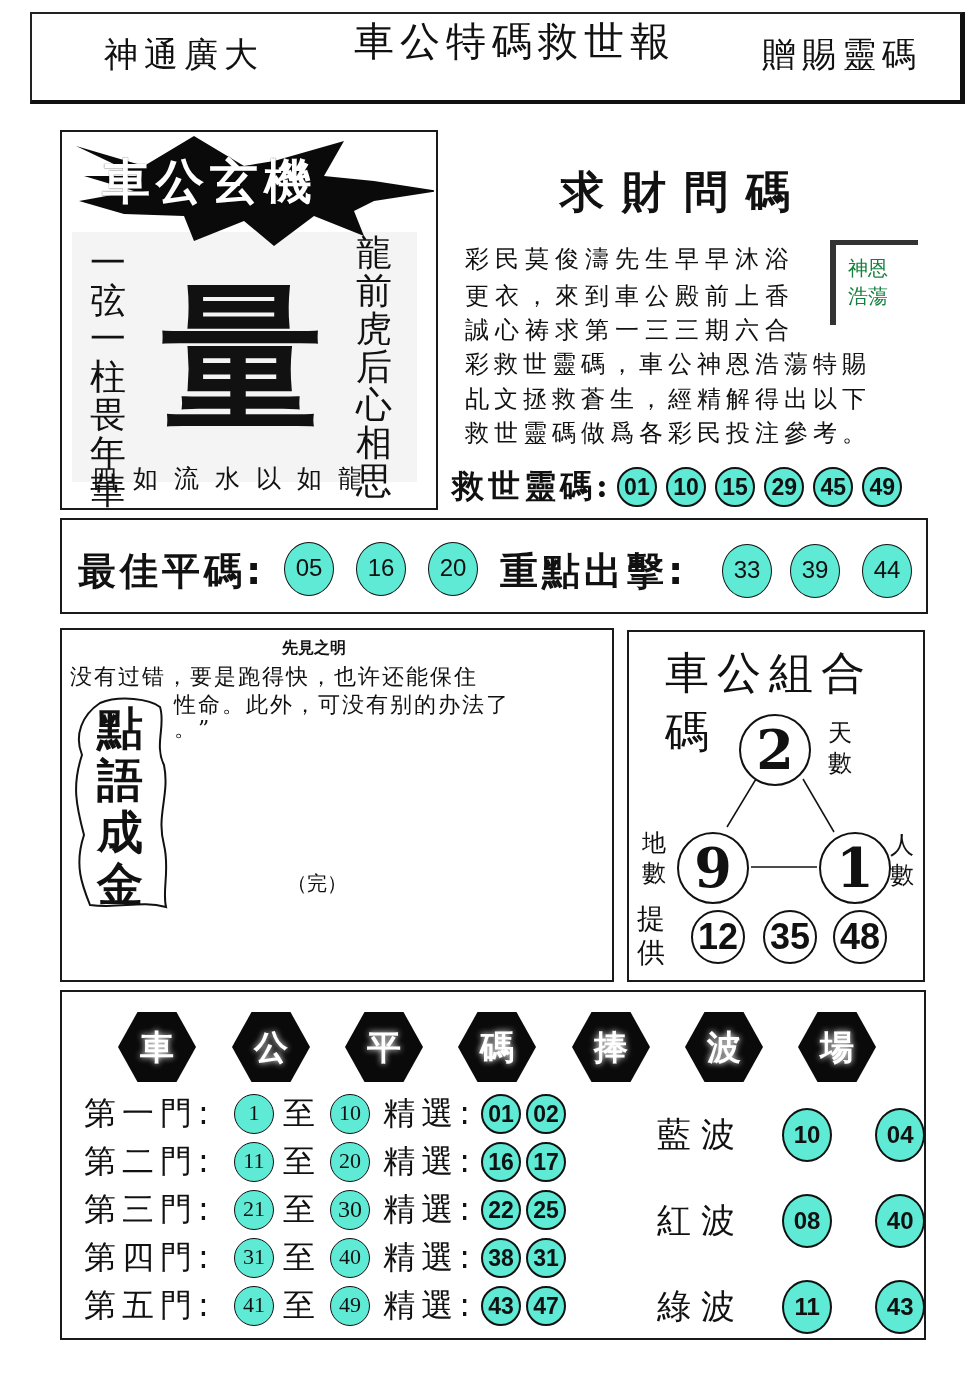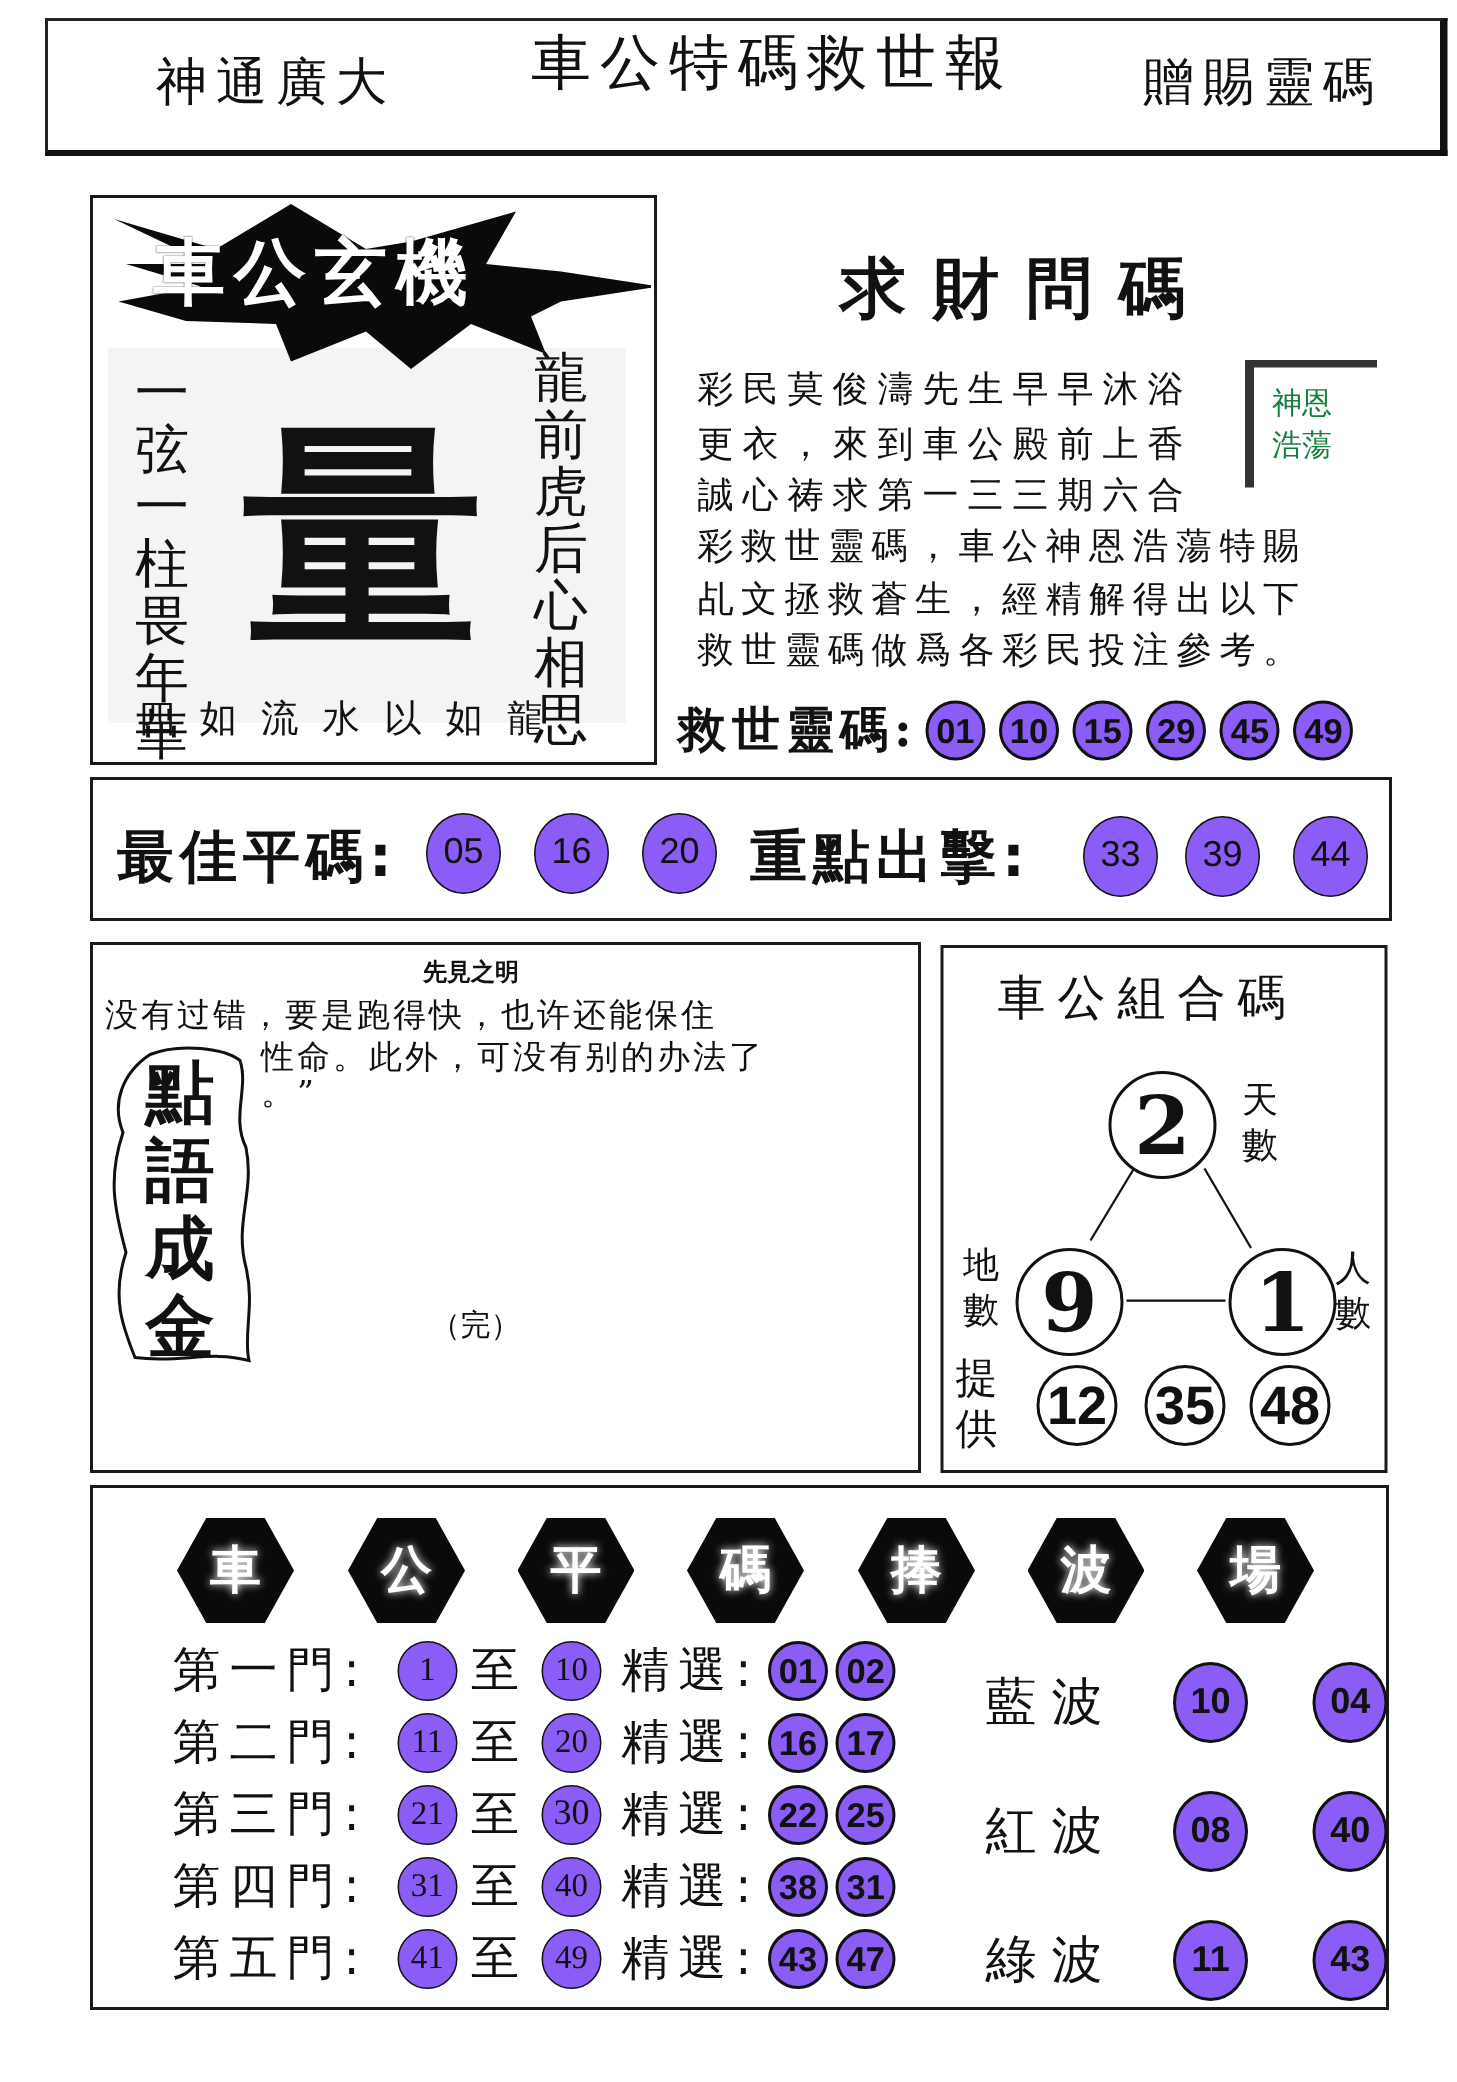--- a/index.html
+++ b/index.html
@@ -27,54 +27,54 @@
   
   #fortune-title { left:560px; top:163px; font-size:44px; letter-spacing:18px; font-weight:bold; }
   .fortune-line { position:absolute; left:465px; font-size:24px; letter-spacing:6px; }
   #god-tag { left:830px; top:240px; width:82px; height:80px; border-left:6px solid #333; border-top:5px solid #333; }
   #god-tag span { position:absolute; left:12px; font-size:20px; color:#15803d; }
   #save-row { left:452px; top:465px; }
   #save-label { font-size:32px; font-weight:bold; vertical-align:middle; letter-spacing:4px; }
 
   .ball { display:inline-block; border:2px solid #111; border-radius:50%; text-align:center;
           font-family:"Liberation Sans", "DejaVu Sans", sans-serif; font-weight:bold; color:#111;
-          box-sizing:border-box; vertical-align:middle; background:#8b5cf6; }
+          box-sizing:border-box; vertical-align:middle; background:#5eead4; }
   .ball.sm { width:40px; height:40px; line-height:36px; font-size:23px; margin-right:4px; }
   .ball.md { width:50px; height:54px; line-height:50px; font-size:24px; }
   .ball.thin { border-width:1.5px; font-weight:normal; font-family:"Liberation Serif", serif; }
 
   
   #best { left:60px; top:518px; width:868px; height:96px; }
   #best .lbl { position:absolute; top:26px; font-size:38px; font-weight:bold; letter-spacing:4px; font-family:"DejaVu Sans", sans-serif; }
 
   
   #proverb { left:60px; top:628px; width:554px; height:354px; }
   #proverb-title { position:absolute; left:220px; top:8px; font-size:16px; font-weight:bold; font-family:"DejaVu Sans", sans-serif; }
   .proverb-line { position:absolute; font-size:22px; letter-spacing:2px; }
   #scroll { position:absolute; left:8px; top:65px; width:100px; height:215px; }
   #scroll-text { position:absolute; left:28px; top:72px; font-size:46px; line-height:52px; font-weight:bold; font-family:"DejaVu Sans", sans-serif; width:60px; text-align:center; }
   #proverb-end { position:absolute; left:225px; top:240px; font-size:20px; }
 
   
   #combo { left:627px; top:630px; width:298px; height:352px; }
-  #combo-title { position:absolute; left:36px; top:12px; font-size:32px; letter-spacing:8px; font-family:"DejaVu Sans", sans-serif; }
+  #combo-title { position:absolute; left:36px; top:12px; font-size:44px; letter-spacing:8px; font-family:"DejaVu Sans", sans-serif; }
   .big-ball { position:absolute; width:72px; height:72px; border:2px solid #111; border-radius:50%; box-sizing:border-box;
               text-align:center; line-height:68px; font-size:54px; font-weight:bold; font-family:"DejaVu Serif", serif; background:#fff; }
   .small-label { position:absolute; font-size:24px; line-height:30px; width:30px; text-align:center; }
   #combo-provide { position:absolute; left:8px; top:270px; font-size:28px; line-height:34px; width:32px; font-family:"DejaVu Sans", sans-serif; }
   .combo-ball { position:absolute; top:278px; width:54px; height:54px; border:2px solid #111; border-radius:50%; box-sizing:border-box;
                 text-align:center; line-height:50px; font-size:36px; font-weight:bold; font-family:"Liberation Sans", sans-serif; }
 
   
   #bottom { left:60px; top:990px; width:866px; height:350px; }
   .hex { position:absolute; top:20px; width:78px; height:70px; background:#0a0a0a;
          clip-path:polygon(25% 0,75% 0,100% 50%,75% 100%,25% 100%,0 50%);
          color:#fff; text-align:center; line-height:70px; font-size:34px; font-weight:bold;
          font-family:"DejaVu Serif", serif; text-shadow:0 0 6px #fff; }
-  .gate-row { position:absolute; left:22px; height:44px; white-space:nowrap;margin-left:31px; }
+  .gate-row { position:absolute; left:22px; height:44px; white-space:nowrap; }
   .gate-row .t { font-size:32px; letter-spacing:6px; vertical-align:middle; font-family:"DejaVu Sans", sans-serif; }
   .gate-row .ball.sm { margin-right:0; }
   .wave-row { position:absolute; left:556px; white-space:nowrap; }
   .wave-row .t { font-size:34px; letter-spacing:10px; vertical-align:middle; font-family:"DejaVu Sans", sans-serif; display:inline-block; width:110px;margin-left:39px; }
 </style>
 </head>
 <body>
 
 <div id="header" class="abs">
   <span class="h" style="left:72px;">神通廣大</span>

